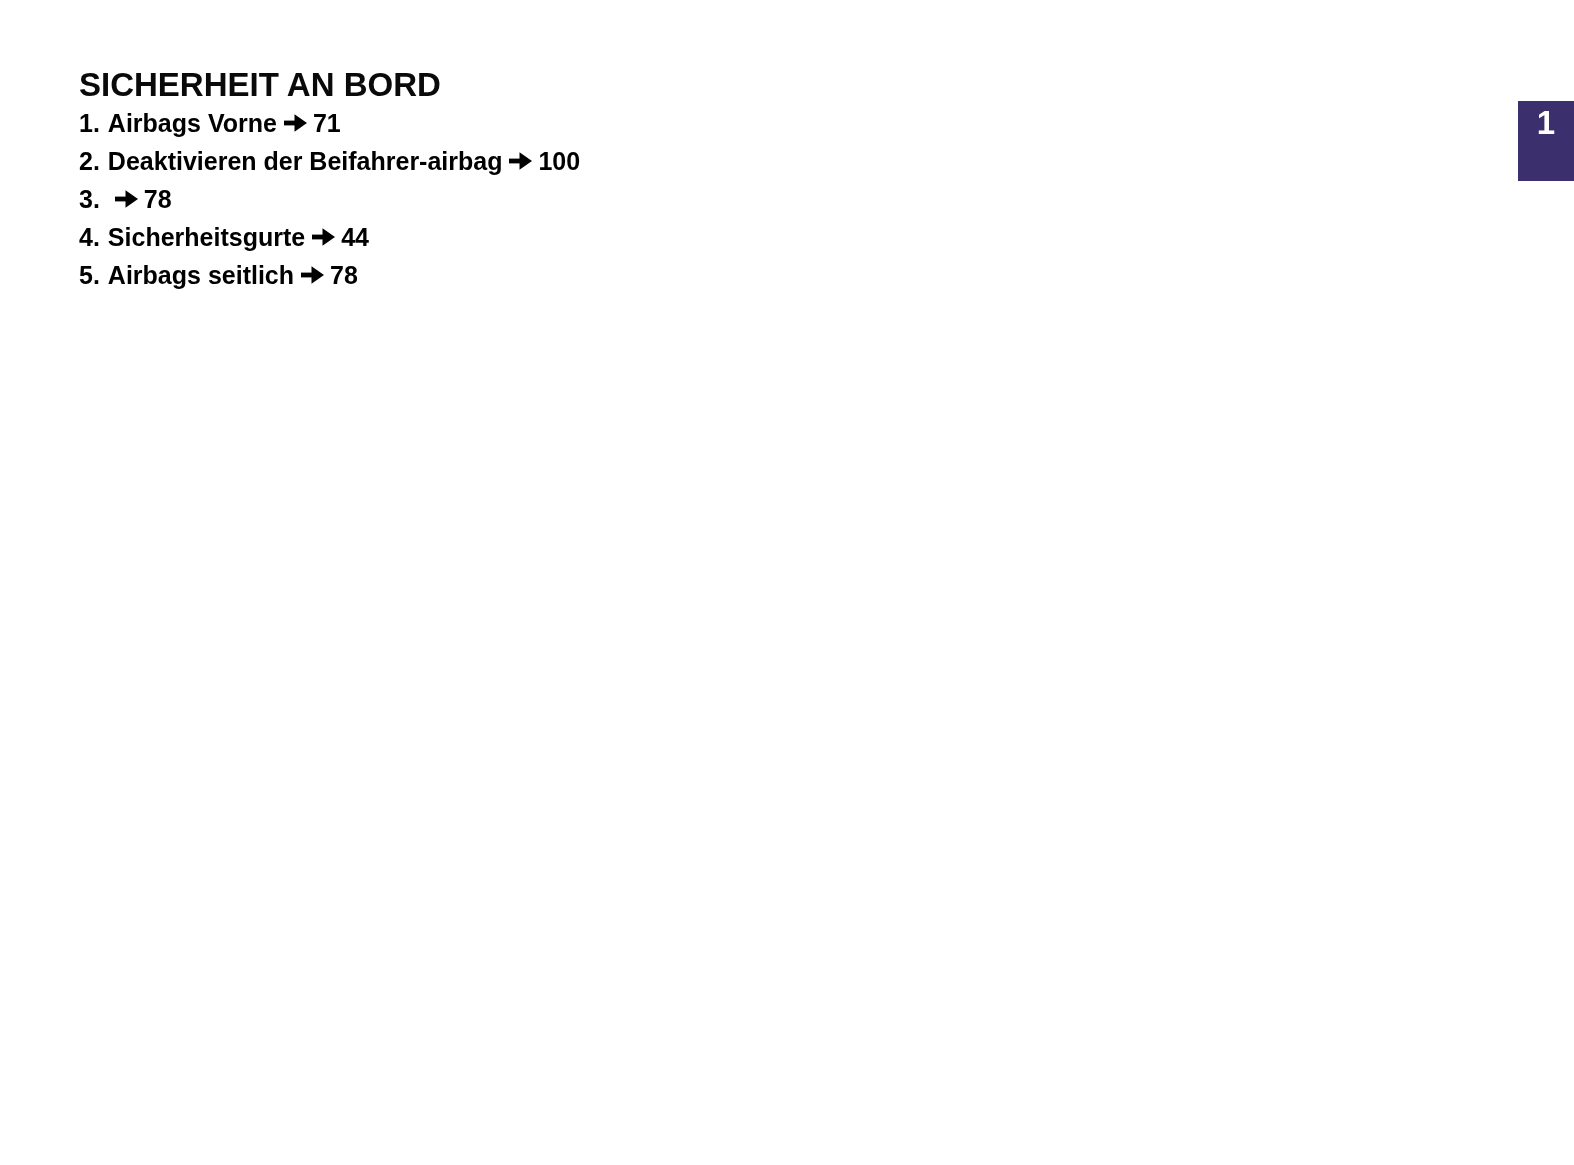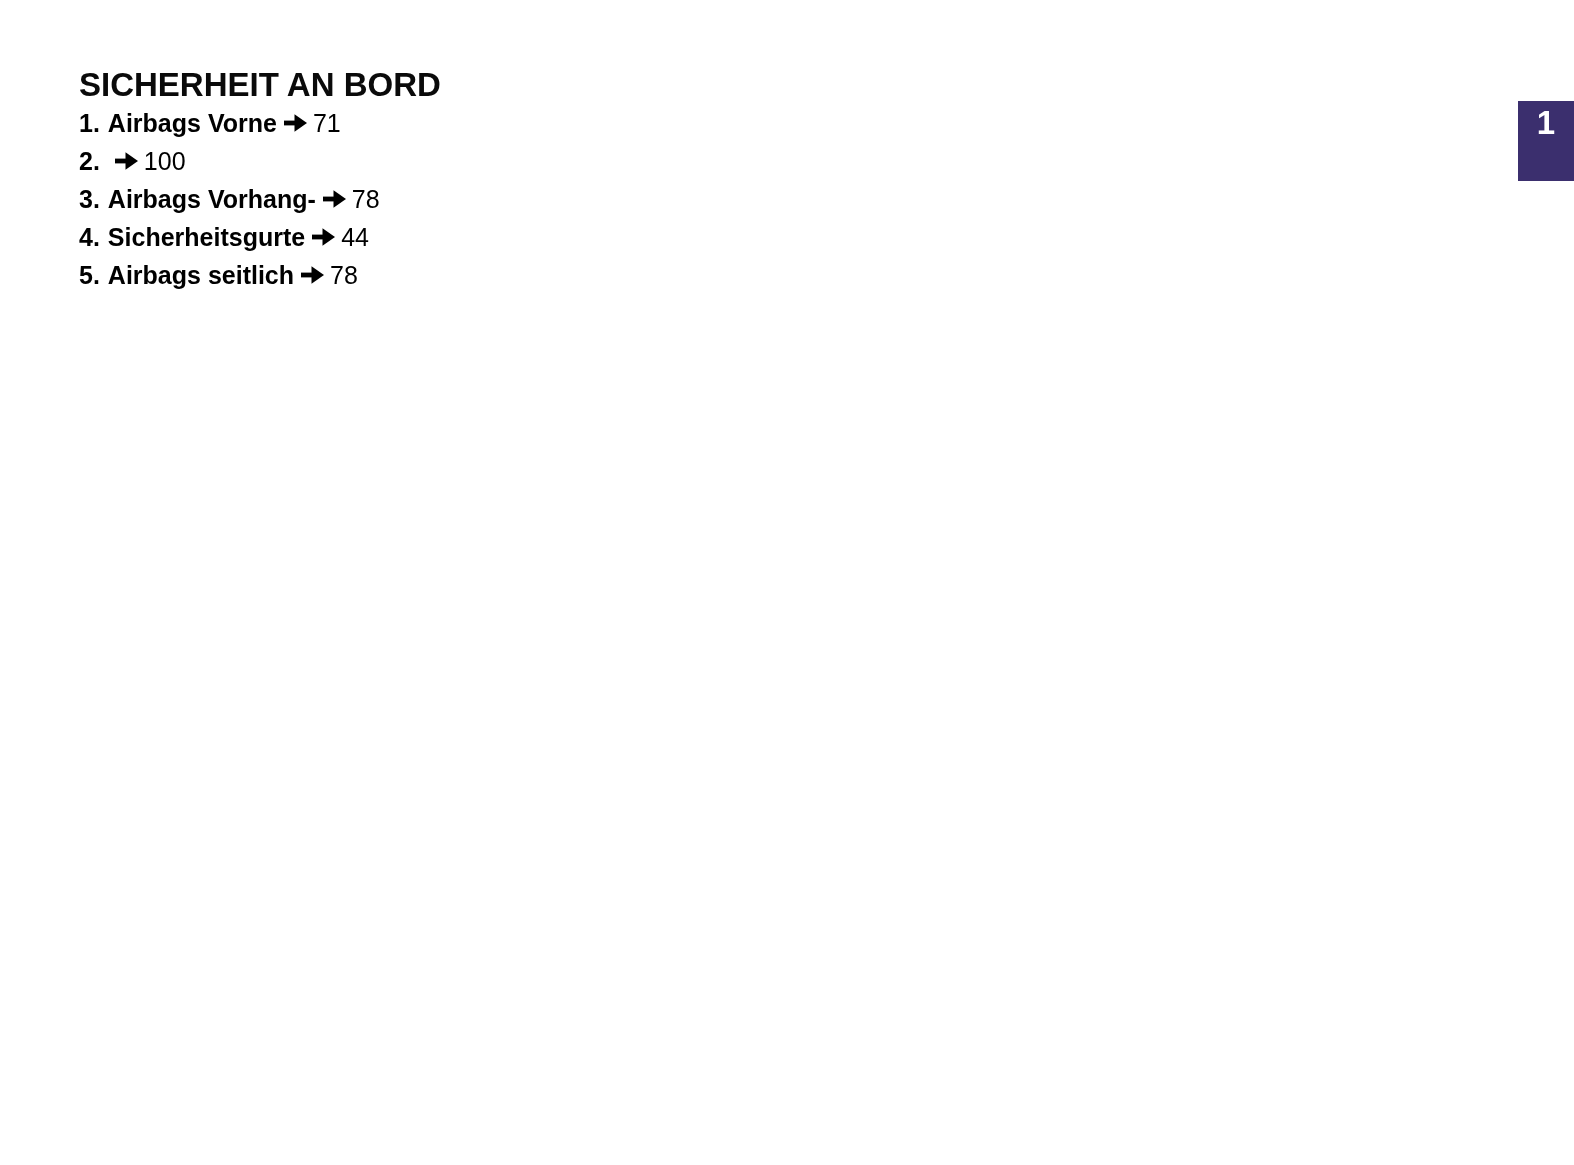--- a/index.html
+++ b/index.html
@@ -45,21 +45,21 @@
     font-weight: bold;
   }
   .toc-arrow {
     display: inline-block;
     margin: 0 6px 0 7px;
     align-self: center;
     line-height: 0;
   }
   .toc-arrow svg { display: block; }
   .toc-page {
-    font-weight: normal;
+    font-weight: bold;
     text-align: center;
   }
   .chapter-tab {
     position: absolute;
     top: 101px;
     right: 0;
     width: 56px;
     height: 80px;
     background: #3b2f6e;
     color: #ffffff;
@@ -98,32 +98,32 @@
         <svg width="23" height="18" viewBox="0 0 23 18">
             <rect x="0" y="6.6" width="11.5" height="4.8" fill="#000"></rect>
             <polygon points="10.5,0.3 23,9 10.5,17.7" fill="#000"></polygon>
           </svg>
       </span>
       <span class="toc-page">71</span>
     </div>
 
     <div class="toc-item">
       <span class="toc-num">2.</span>
+      <span class="toc-label">Deaktivieren der Beifahrer-airbag</span>
       <span class="toc-arrow">
         <svg width="23" height="18" viewBox="0 0 23 18">
             <rect x="0" y="6.6" width="11.5" height="4.8" fill="#000"></rect>
             <polygon points="10.5,0.3 23,9 10.5,17.7" fill="#000"></polygon>
           </svg>
       </span>
       <span class="toc-page">100</span>
     </div>
 
     <div class="toc-item">
       <span class="toc-num">3.</span>
-      <span class="toc-label">Airbags Vorhang-</span>
       <span class="toc-arrow">
         <svg width="23" height="18" viewBox="0 0 23 18">
             <rect x="0" y="6.6" width="11.5" height="4.8" fill="#000"></rect>
             <polygon points="10.5,0.3 23,9 10.5,17.7" fill="#000"></polygon>
           </svg>
       </span>
       <span class="toc-page">78</span>
     </div>
 
     <div class="toc-item">

